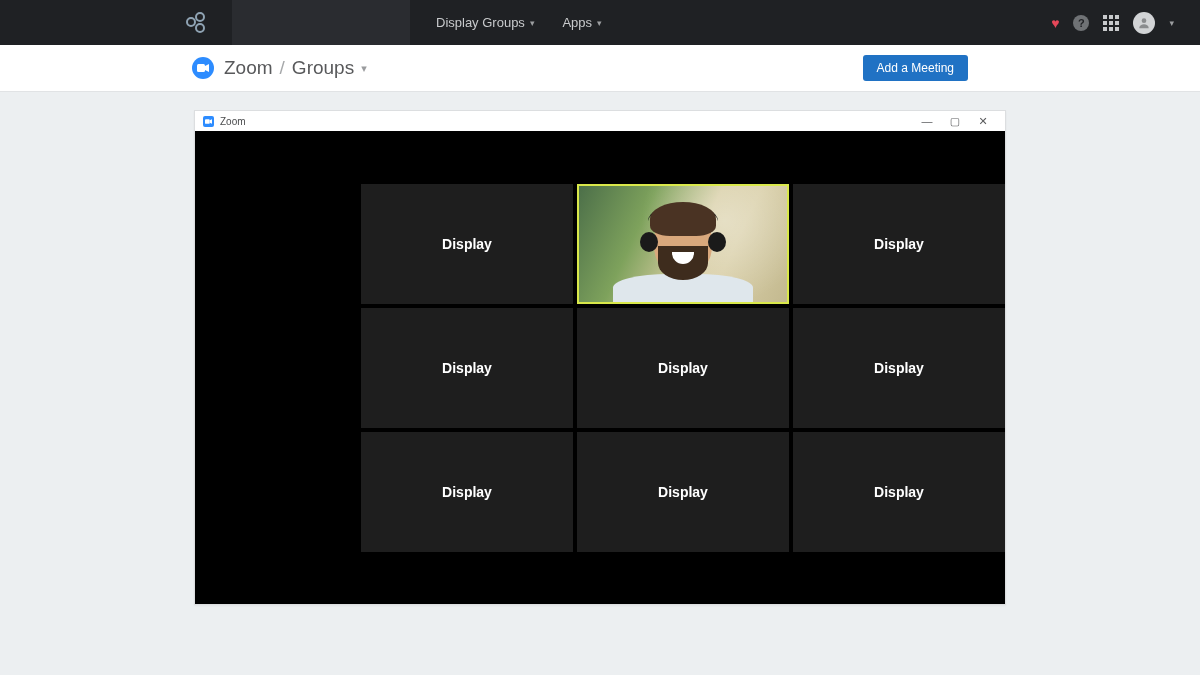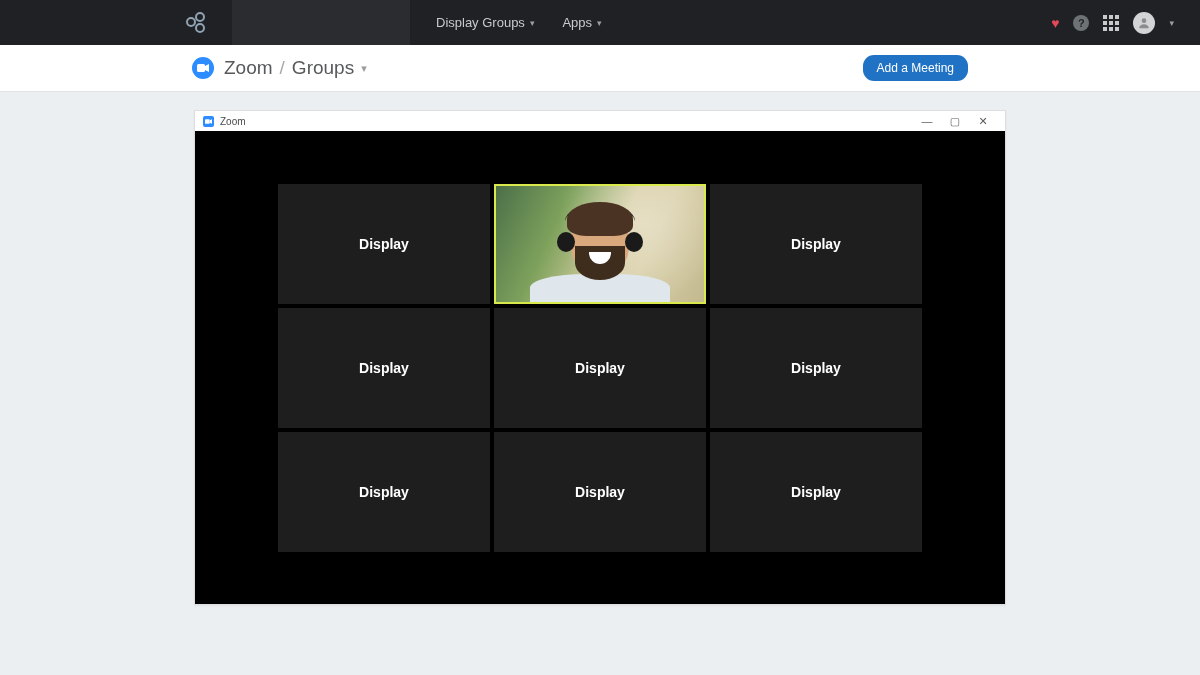--- a/index.html
+++ b/index.html
@@ -24,30 +24,30 @@
 .avatar { width: 22px; height: 22px; border-radius: 50%; background: #d2d4d6; display: flex; align-items: center; justify-content: center; }
 .avatar svg { width: 14px; height: 14px; fill: #8a8c8e; }
 .caret { font-size: 9px; color: #9c9ea0; }
 
 
 .subheader { height: 47px; background: #fff; border-bottom: 1px solid #e1e3e5; display: flex; align-items: center; padding: 0 0 0 192px; }
 .zoom-chip { width: 22px; height: 22px; border-radius: 50%; background: #2d8cff; display: flex; align-items: center; justify-content: center; margin-right: 10px; }
 .crumb { font-size: 19px; color: #58595b; display: flex; align-items: center; gap: 7px; }
 .crumb .sep { color: #a7a9ab; }
 .crumb-caret { font-size: 11px; color: #9a9c9e; }
-.add-btn { margin-left: auto; margin-right: 232px; background: #2072c4; color: #fff; border: none; border-radius: 11px; padding: 0 14px; height: 26px; font-size: 12px; cursor: pointer; }
+.add-btn { margin-left: auto; margin-right: 232px; background: #2072c4; color: #fff; border: none; border-radius: 3px; padding: 0 14px; height: 26px; font-size: 12px; cursor: pointer; }
 
 
 .stage { padding-top: 18px; display: flex; justify-content: center; }
 .zoom-window { width: 812px; background: #000; border: 1px solid #dcdee0; box-shadow: 0 1px 2px rgba(0,0,0,0.05); }
 .zoom-titlebar { height: 20px; background: #fff; display: flex; align-items: center; padding: 0 8px; font-size: 10px; color: #4a4b4d; }
 .zoomtb-icon { width: 11px; height: 11px; background: #2d8cff; border-radius: 2px; display: flex; align-items: center; justify-content: center; margin-right: 6px; }
 .zoomtb-spacer { flex: 1; }
 .winctl { width: 28px; text-align: center; color: #5b5c5e; font-size: 11px; cursor: pointer; }
-.zoom-body { height: 473px; background: #000; display: flex; align-items: center; justify-content: center; }
+.zoom-body { height: 473px; background: #000; display: flex; align-items: center; justify-content: flex-end; }
 
 .tiles { display: grid; grid-template-columns: repeat(3, 212px); grid-template-rows: repeat(3, 120px); gap: 4px; }
 .tile { background: #1e1e1e; display: flex; align-items: center; justify-content: center; color: #fff; font-size: 14px; font-weight: 700; }
 .tile.active { background: #1e1e1e; border: 2px solid #d9e84a; padding: 0; overflow: hidden; position: relative; }
 
 
 .person-bg { position: absolute; inset: 0; background:
   radial-gradient(circle at 70% 30%, rgba(255,255,255,0.35), transparent 50%),
   linear-gradient(115deg, #4c6f49 0%, #7ea25c 30%, #d7cda3 55%, #d9cfa8 70%, #c3b98f 100%); filter: blur(0.3px); }
 .head { position: absolute; left: 50%; top: 16px; transform: translateX(-50%); width: 78px; height: 92px; }

